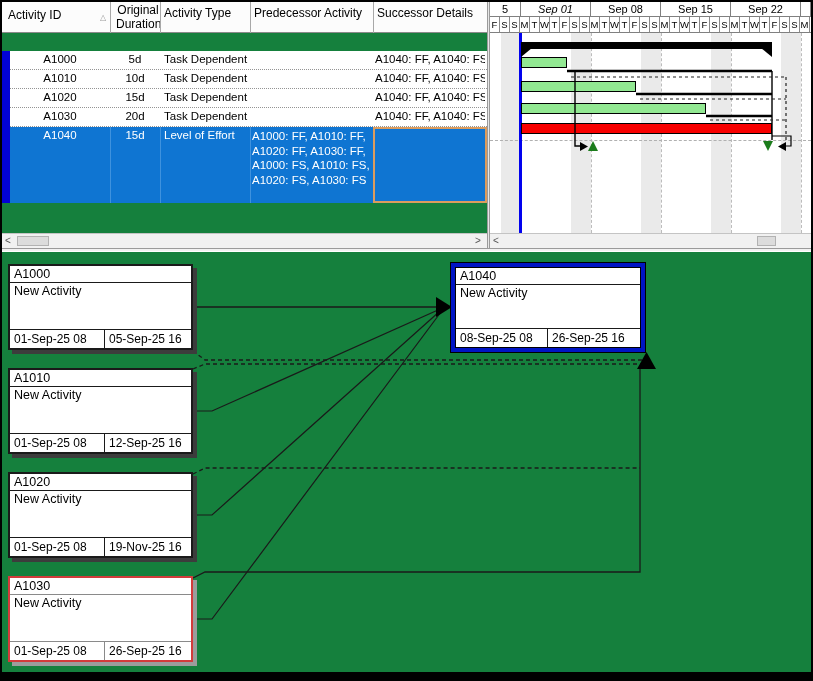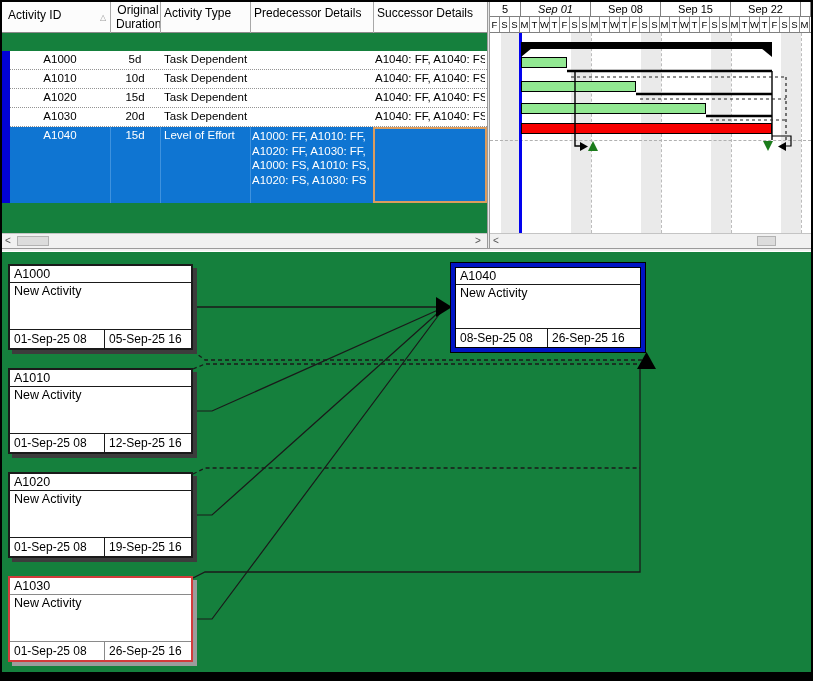--- a/index.html
+++ b/index.html
@@ -88,21 +88,21 @@
 </head>
 <body>
 
 <div class="screen">
 
   <div class="abs tbl-header">
     <span class="hdr-label" style="left:6px; top:6px;">Activity ID</span>
     <span class="sort-icon" style="left:98px; top:11px;">△</span>
     <span class="hdr-label" style="left:114px; top:1px; width:44px; text-align:center; line-height:14px;">Original Duration</span>
     <span class="hdr-label" style="left:162px; top:4px;">Activity Type</span>
-    <span class="hdr-label" style="left:252px; top:4px;">Predecessor Details</span>
+    <span class="hdr-label" style="left:252px; top:4px;">Predecessor Activity</span>
     <span class="hdr-label" style="left:375px; top:4px;">Successor Details</span>
   </div>
   <div class="abs hdr-vline" style="left:110px;"></div>
   <div class="abs hdr-vline" style="left:160px;"></div>
   <div class="abs hdr-vline" style="left:250px;"></div>
   <div class="abs hdr-vline" style="left:373px;"></div>
 
   <div class="abs gutter"></div>
 
   <div class="abs col-vline" style="left:110px;"></div>
@@ -285,21 +285,21 @@
     <div class="nb-dates">
       <span class="nb-start">01-Sep-25 08</span>
       <span class="nb-finish">12-Sep-25 16</span>
     </div>
   </div>
   <div class="nbox" style="left:8px; top:472px;">
     <div class="nb-title">A1020</div>
     <div class="nb-body">New Activity</div>
     <div class="nb-dates">
       <span class="nb-start">01-Sep-25 08</span>
-      <span class="nb-finish">19-Sep-25 16</span>
+      <span class="nb-finish">19-Nov-25 16</span>
     </div>
   </div>
   <div class="nbox critical" style="left:8px; top:576px;">
     <div class="nb-title">A1030</div>
     <div class="nb-body">New Activity</div>
     <div class="nb-dates">
       <span class="nb-start">01-Sep-25 08</span>
       <span class="nb-finish">26-Sep-25 16</span>
     </div>
   </div>

